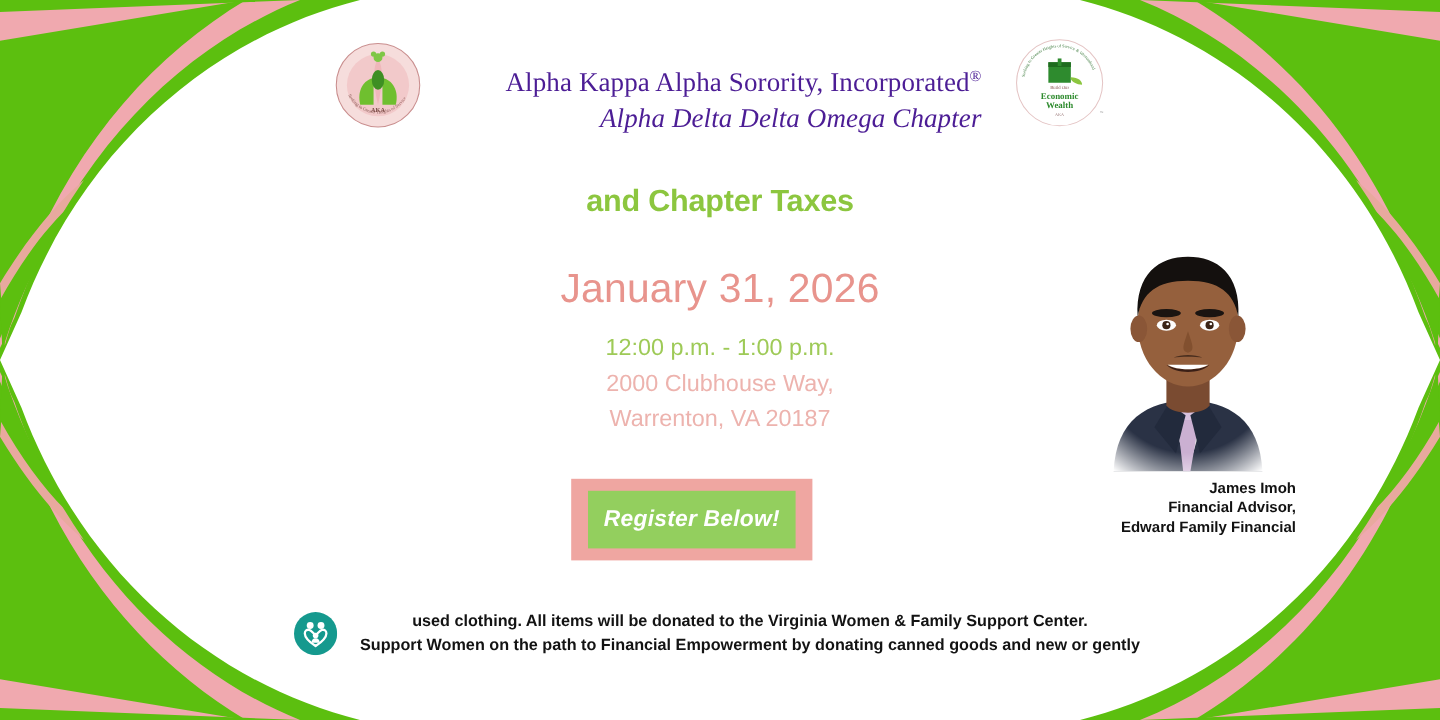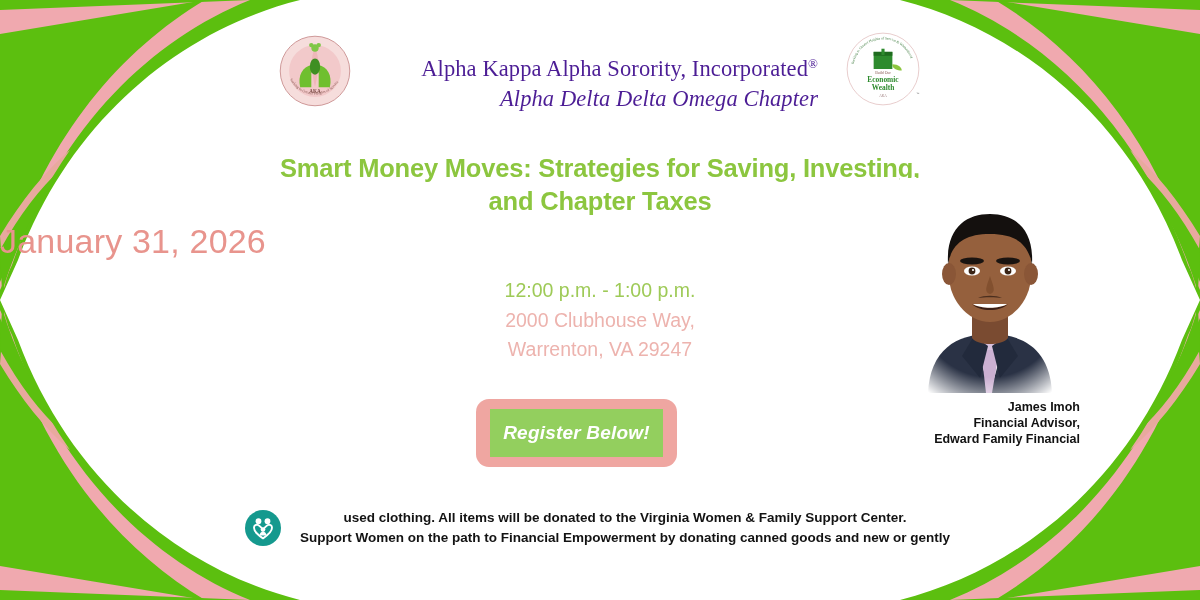--- a/index.html
+++ b/index.html
@@ -47,38 +47,38 @@
     text-align:center;
     color:#8CC63F;
     font-size:25.5px; font-weight:bold;
     line-height:1.3;
     letter-spacing:-.2px;
   }
 
   
   .date {
     position:absolute; top:222px; left:0; width:1200px;
-    text-align:left;
+    text-align:center;
     color:#E8948D;
     font-size:34px; font-weight:400;
     letter-spacing:.2px;
   }
   .details {
     position:absolute; top:276px; left:0; width:1200px;
     text-align:center; line-height:1.52;
   }
   .time { color:#9ECA57; font-size:19.5px; }
   .addr { color:#EDB3AE; font-size:19.5px; }
 
   
   .reg-frame {
     position:absolute; top:399px; left:476px;
     width:201px; height:68px;
     background:#EFA6A1;
-    display:flex; align-items:center; justify-content:center;border-radius:13px;
+    display:flex; align-items:center; justify-content:center;
   }
   .reg-btn {
     width:173px; height:48px;
     background:#93CF5E;
     display:flex; align-items:center; justify-content:center;
     color:#ffffff; font-size:19px; font-weight:bold; font-style:italic;
     letter-spacing:.2px;
     border:none; cursor:pointer;
     font-family:"Liberation Sans", sans-serif;
   }
@@ -191,30 +191,29 @@
         <path id="badgearc" d="M12 50 A38 38 0 0 1 88 50" fill="none"></path>
         <text font-family="Liberation Serif, serif" font-size="4.6" fill="#3E7B3E">
           <textPath href="#badgearc" startOffset="5%">Seeking to Greater Heights of Service &amp; Womanhood</textPath>
         </text>
         <text x="93" y="83" font-family="Liberation Sans, sans-serif" font-size="4" fill="#777">™</text>
       </svg>
     </div>
   </div>
 
   <div class="title">
-    <div>Smart Money Moves: Strategies for Saving, Investing,</div>
     <div>and Chapter Taxes</div>
   </div>
 
   <div class="date">January 31, 2026</div>
 
   <div class="details">
     <div class="time">12:00 p.m. - 1:00 p.m.</div>
     <div class="addr">2000 Clubhouse Way,</div>
-    <div class="addr">Warrenton, VA 29247</div>
+    <div class="addr">Warrenton, VA 20187</div>
   </div>
 
   <div class="reg-frame">
     <button class="reg-btn">Register Below!</button>
   </div>
 
   <div class="speaker">
     <div class="portrait">
       <svg viewBox="0 0 180 215">
         <defs>

